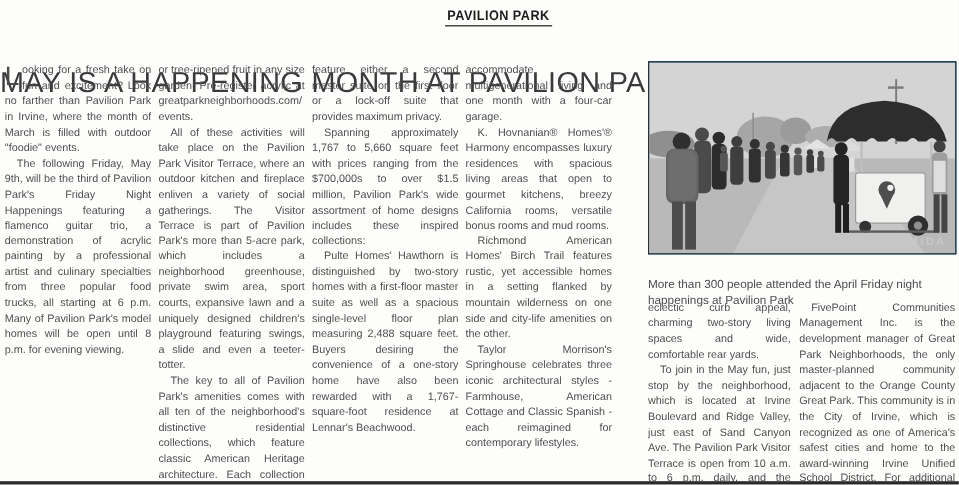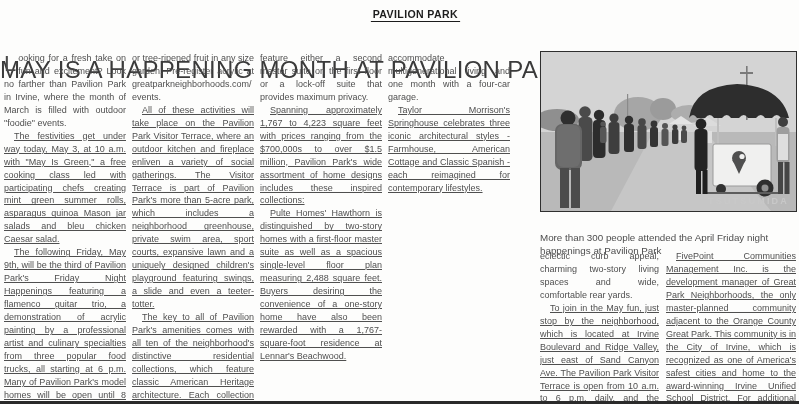--- a/index.html
+++ b/index.html
@@ -15,21 +15,21 @@
   }
   .headline{
     position:absolute;top:16px;left:0;width:100%;text-align:left;
     font-size:24px;font-weight:400;color:#3a3a3a;letter-spacing:.3px;white-space:nowrap;margin-top:40px;
   }
   .col{
     position:absolute;top:52px;height:350px;overflow:hidden;
     font-size:9px;line-height:12.95px;color:#4f4f4f;text-align:justify;
   }
   .col p{margin:0;}
-  .col p.ind{text-indent:10px;text-decoration:underline;}
+  .col p.ind{text-indent:10px;}
   .c1{left:4px;width:122px;}
   .c2{left:132px;width:122px;}
   .c3{left:260px;width:122px;}
   .c4{left:388px;width:122px;}
   .c5{top:250px;left:540px;width:119px;height:152px;}
   .c6{top:250px;left:666px;width:130px;height:152px;}
   .dropcap{
     float:left;font-size:22px;line-height:19px;padding:2px 2px 0 0;
     color:#4a4a4a;font-weight:400;
   }
@@ -52,40 +52,41 @@
 <div class="page">
 
   <div class="kicker-wrap">
     <span class="kicker">PAVILION PARK</span>
   </div>
 
   <div class="headline">MAY IS A HAPPENING MONTH AT PAVILION PARK IN IRVINE</div>
 
   <div class="col c1">
     <p><span class="dropcap">L</span><span>ooking for a fresh take on fun and excitement? Look no farther than Pavilion Park in Irvine, where the month of March is filled with outdoor "foodie" events.</span></p>
-    <p class="ind">The festivities get under way today, May 3, at 10 a.m. with "May Is Green," a free cooking class led with participating chefs creating mint green summer rolls, asparagus quinoa Mason jar salads and bleu chicken Caesar salad.</p>
     <p class="ind">The following Friday, May 9th, will be the third of Pavilion Park's Friday Night Happenings featuring a flamenco guitar trio, a demonstration of acrylic painting by a professional artist and culinary specialties from three popular food trucks, all starting at 6 p.m. Many of Pavilion Park's model homes will be open until 8 p.m. for evening viewing.</p>
 
   </div>
 
   <div class="col c2">
     <p>or tree-ripened fruit in any size garden. Pre-register acrylic at greatparkneighborhoods.com/ events.</p>
     <p class="ind">All of these activities will take place on the Pavilion Park Visitor Terrace, where an outdoor kitchen and fireplace enliven a variety of social gatherings. The Visitor Terrace is part of Pavilion Park's more than 5-acre park, which includes a neighborhood greenhouse, private swim area, sport courts, expansive lawn and a uniquely designed children's playground featuring swings, a slide and even a teeter-totter.</p>
     <p class="ind">The key to all of Pavilion Park's amenities comes with all ten of the neighborhood's distinctive residential collections, which feature classic American Heritage architecture. Each collection also appeals to multigenerational families with at least one floor plan featuring a downstairs bedroom that is ideal for live-in relatives. In addition, 10 of the 31 floor plans</p>
   </div>
 
   <div class="col c3">
     <p>feature either a second master suite on the first floor or a lock-off suite that provides maximum privacy.</p>
-    <p class="ind">Spanning approximately 1,767 to 4,223 square feet with prices ranging from the $700,000s to over $1.5 million, Pavilion Park's wide assortment of home designs includes these inspired collections:</p>
+    <p class="ind">Spanning approximately 1,767 to 5,660 square feet with prices ranging from the $700,000s to over $1.5 million, Pavilion Park's wide assortment of home designs includes these inspired collections:</p>
     <p class="ind">Pulte Homes' Hawthorn is distinguished by two-story homes with a first-floor master suite as well as a spacious single-level floor plan measuring 2,488 square feet. Buyers desiring the convenience of a one-story home have also been rewarded with a 1,767-square-foot residence at Lennar's Beachwood.</p>
 
   </div>
 
   <div class="col c4">
     <p>accommodate multigenerational living and one month with a four-car garage.</p>
+    <p class="ind">K. Hovnanian® Homes'® Harmony encompasses luxury residences with spacious living areas that open to gourmet kitchens, breezy California rooms, versatile bonus rooms and mud rooms.</p>
+    <p class="ind">Richmond American Homes' Birch Trail features rustic, yet accessible homes in a setting flanked by mountain wilderness on one side and city-life amenities on the other.</p>
     <p class="ind">Taylor Morrison's Springhouse celebrates three iconic architectural styles - Farmhouse, American Cottage and Classic Spanish - each reimagined for contemporary lifestyles.</p>
 
   </div>
 
   <div class="photo">
     <svg viewBox="0 0 255 159" preserveAspectRatio="none">
 
       <rect x="0" y="0" width="255" height="159" fill="#d4d4d4"></rect>
 
       <rect x="0" y="80" width="255" height="79" fill="#b9b9b9"></rect>

